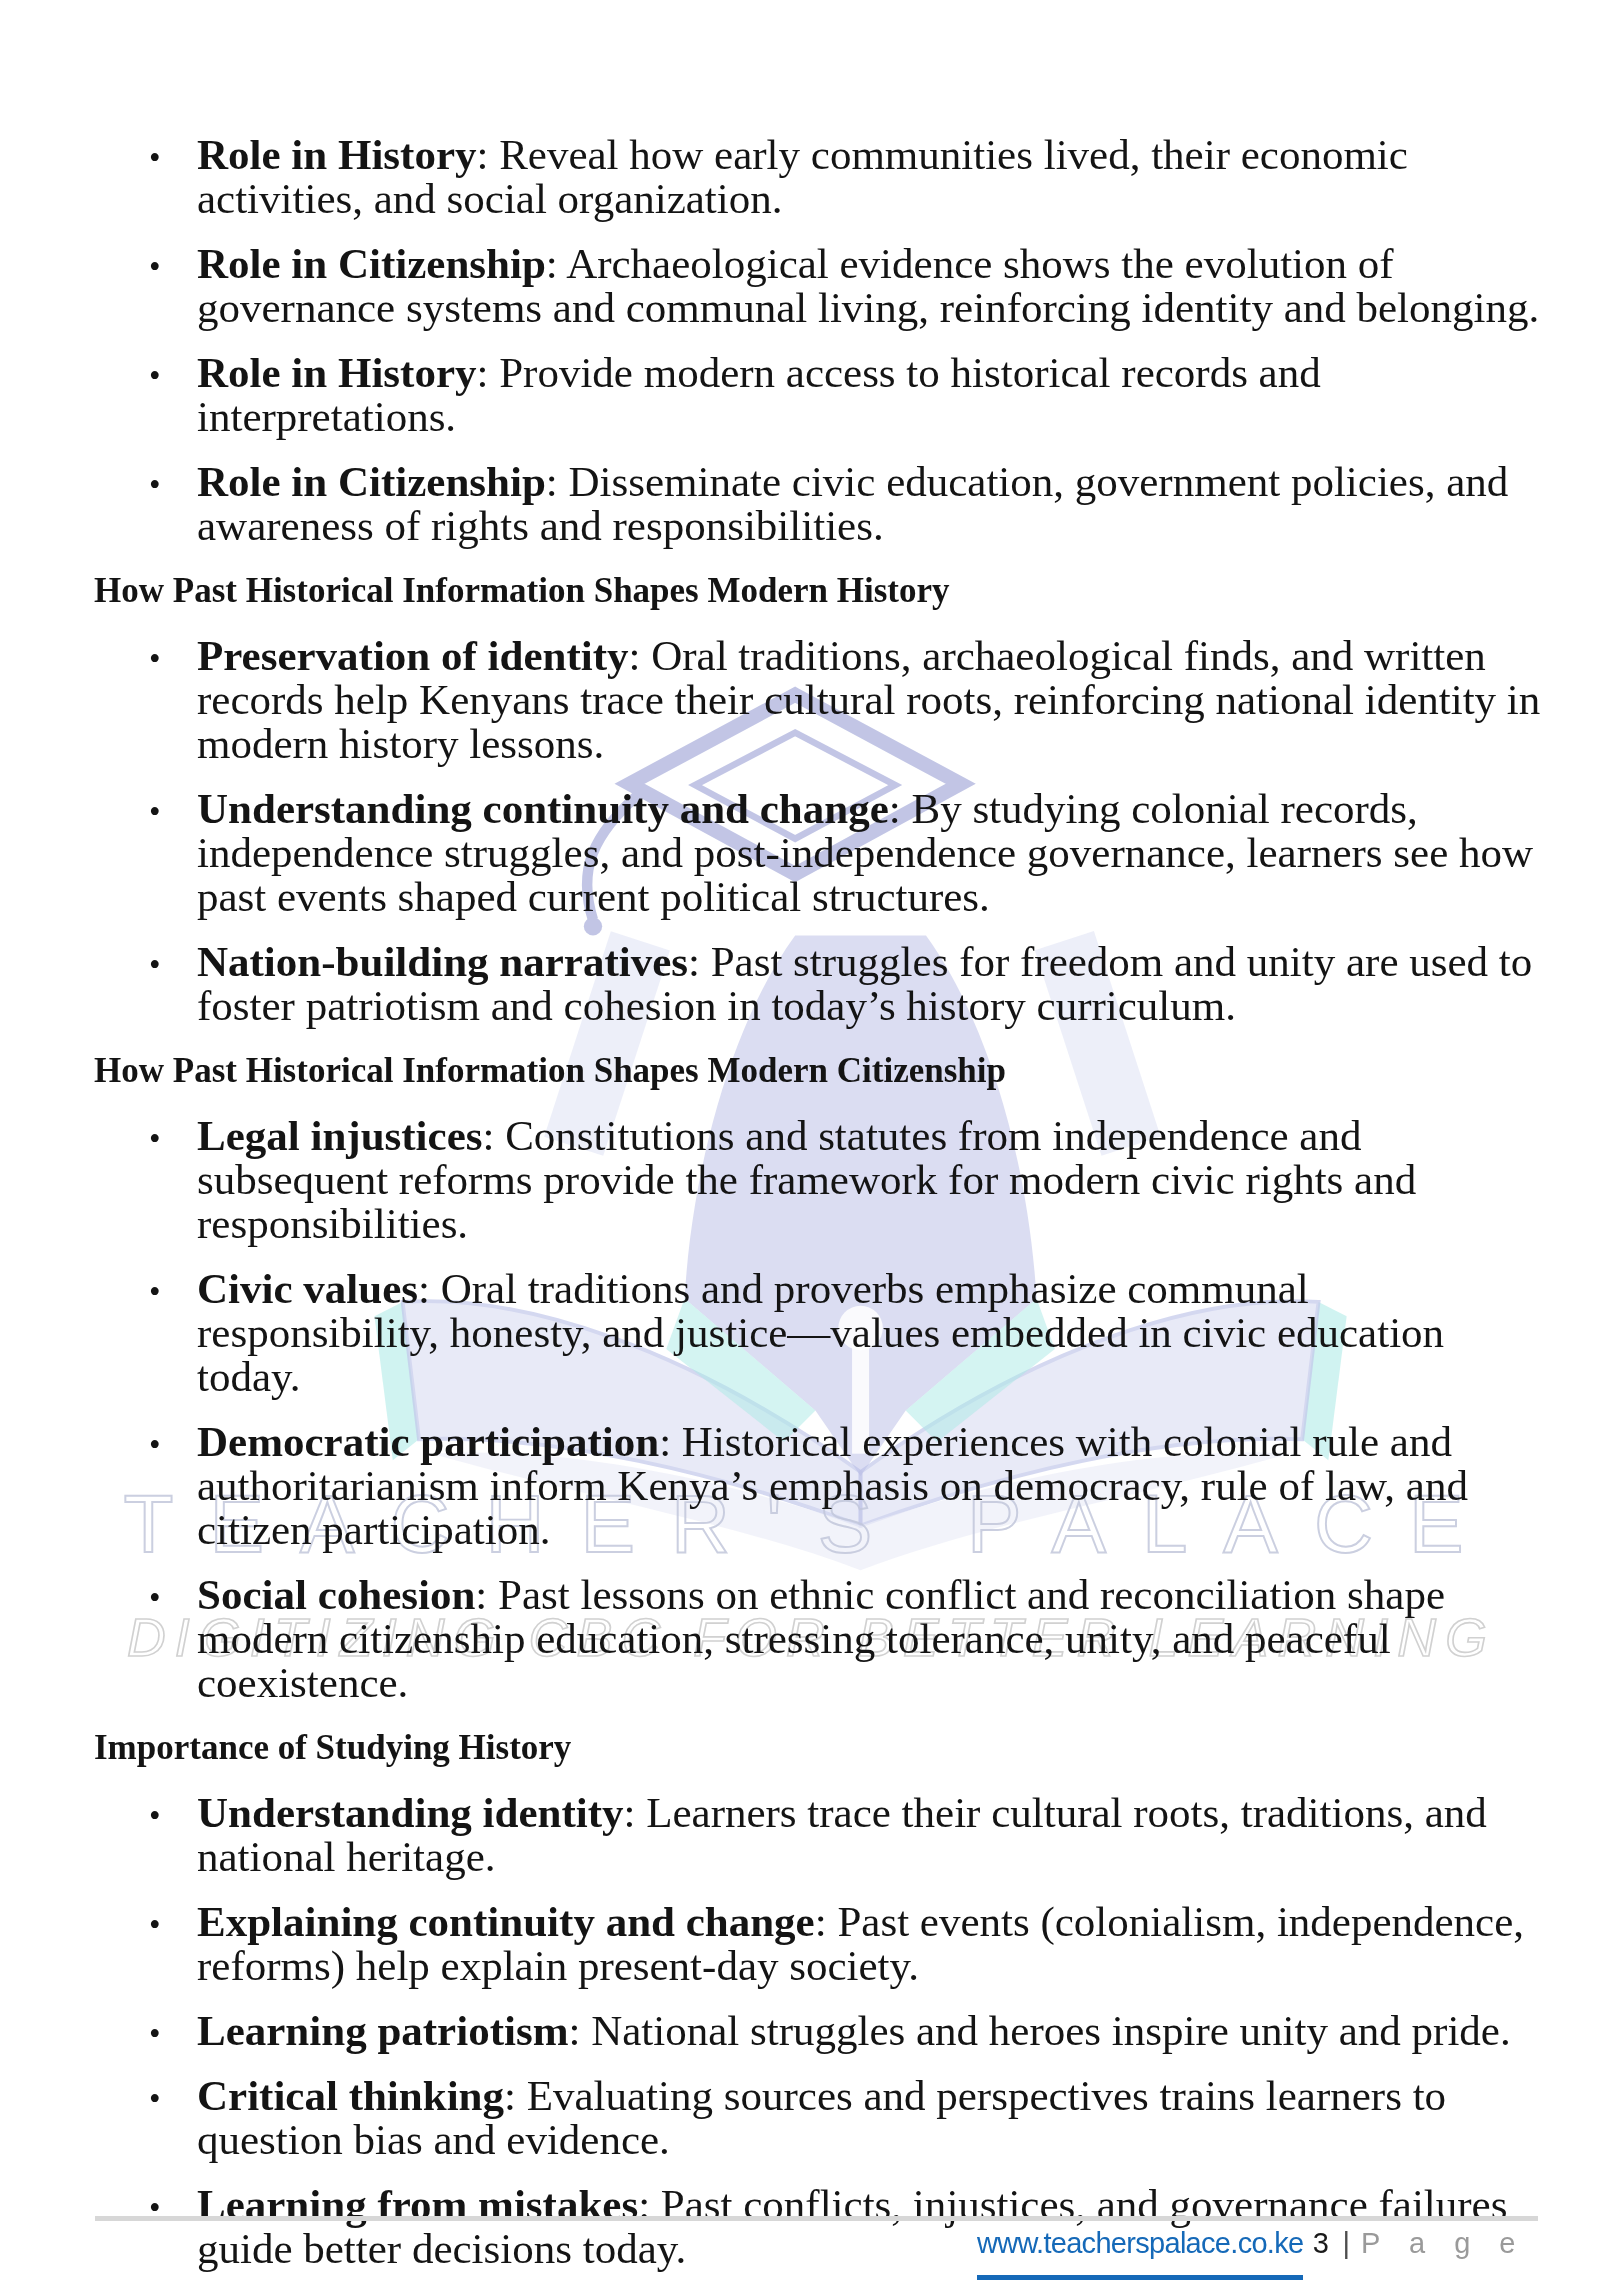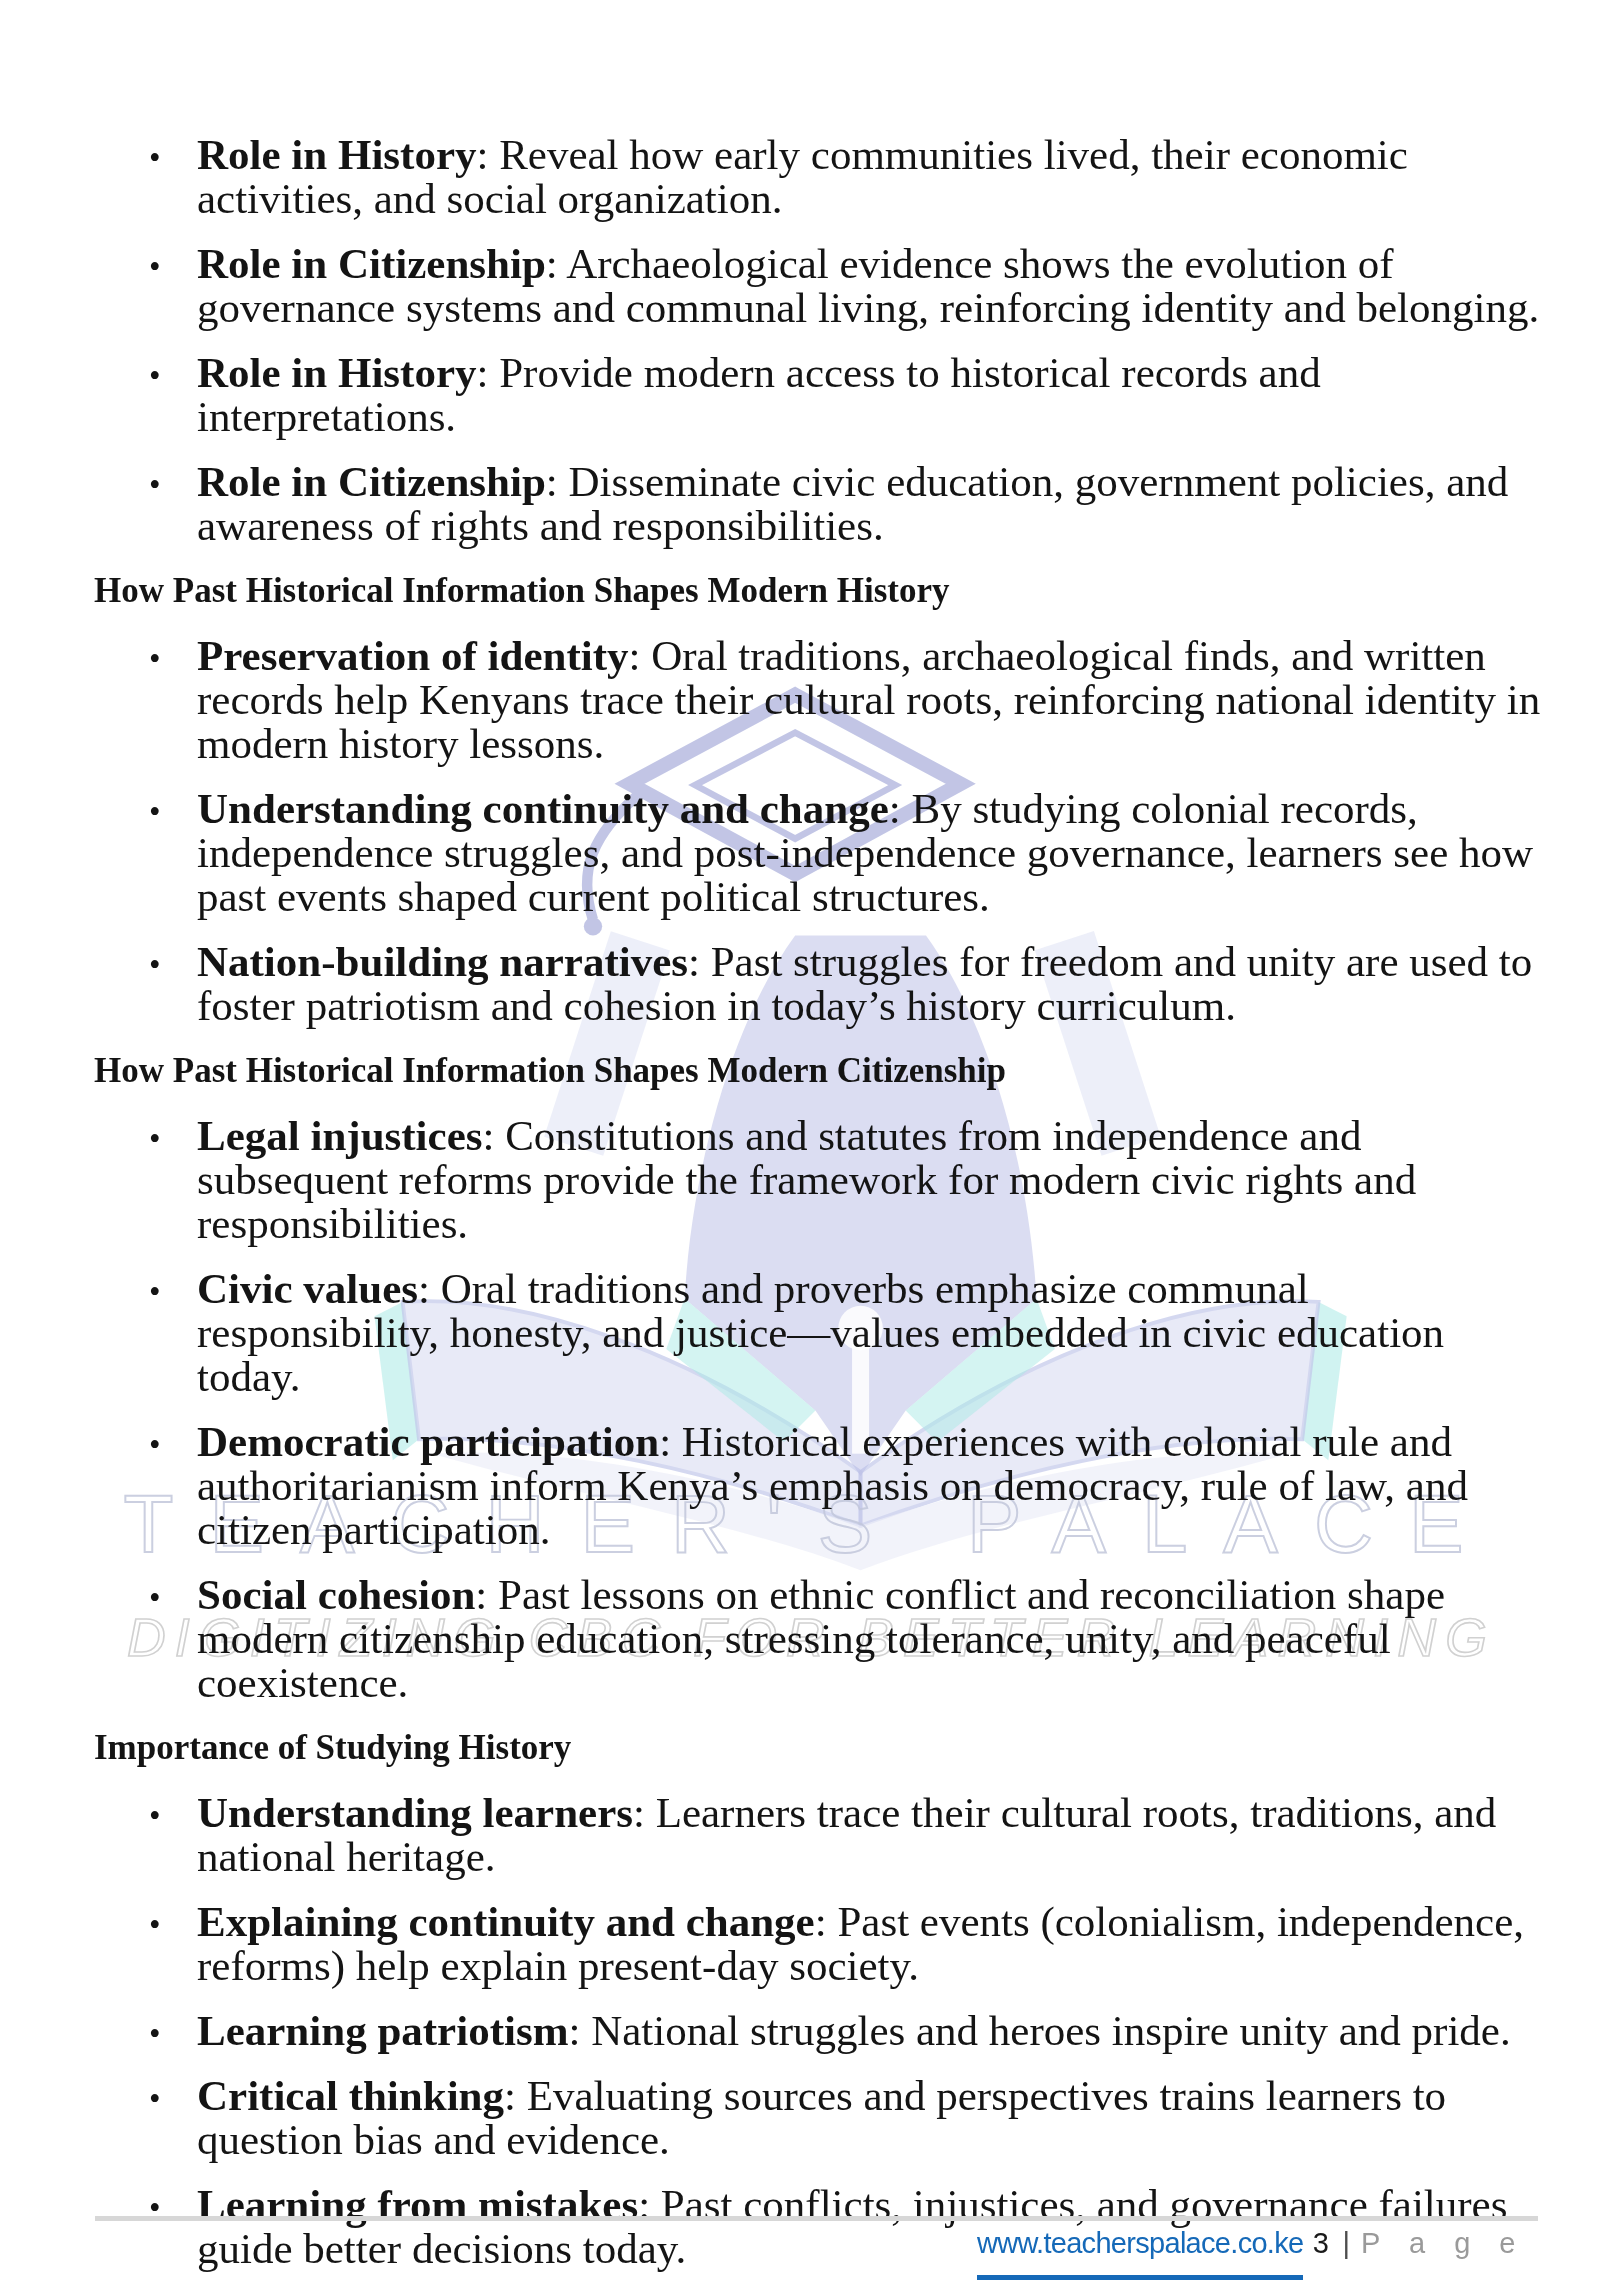--- a/index.html
+++ b/index.html
@@ -137,21 +137,21 @@
         <span class="dot"></span>
         <span class="b">Social cohesion</span><span>: Past lessons on ethnic conflict and reconciliation shape modern citizenship education, stressing tolerance, unity, and peaceful coexistence.</span>
       </li>
     </ul>
 
     <h2 class="h">Importance of Studying History</h2>
 
     <ul class="blist">
       <li>
         <span class="dot"></span>
-        <span class="b">Understanding learners</span><span>: Learners trace their cultural roots, traditions, and national heritage.</span>
+        <span class="b">Understanding identity</span><span>: Learners trace their cultural roots, traditions, and national heritage.</span>
       </li>
       <li>
         <span class="dot"></span>
         <span class="b">Explaining continuity and change</span><span>: Past events (colonialism, independence, reforms) help explain present-day society.</span>
       </li>
       <li>
         <span class="dot"></span>
         <span class="b">Learning patriotism</span><span>: National struggles and heroes inspire unity and pride.</span>
       </li>
       <li>

